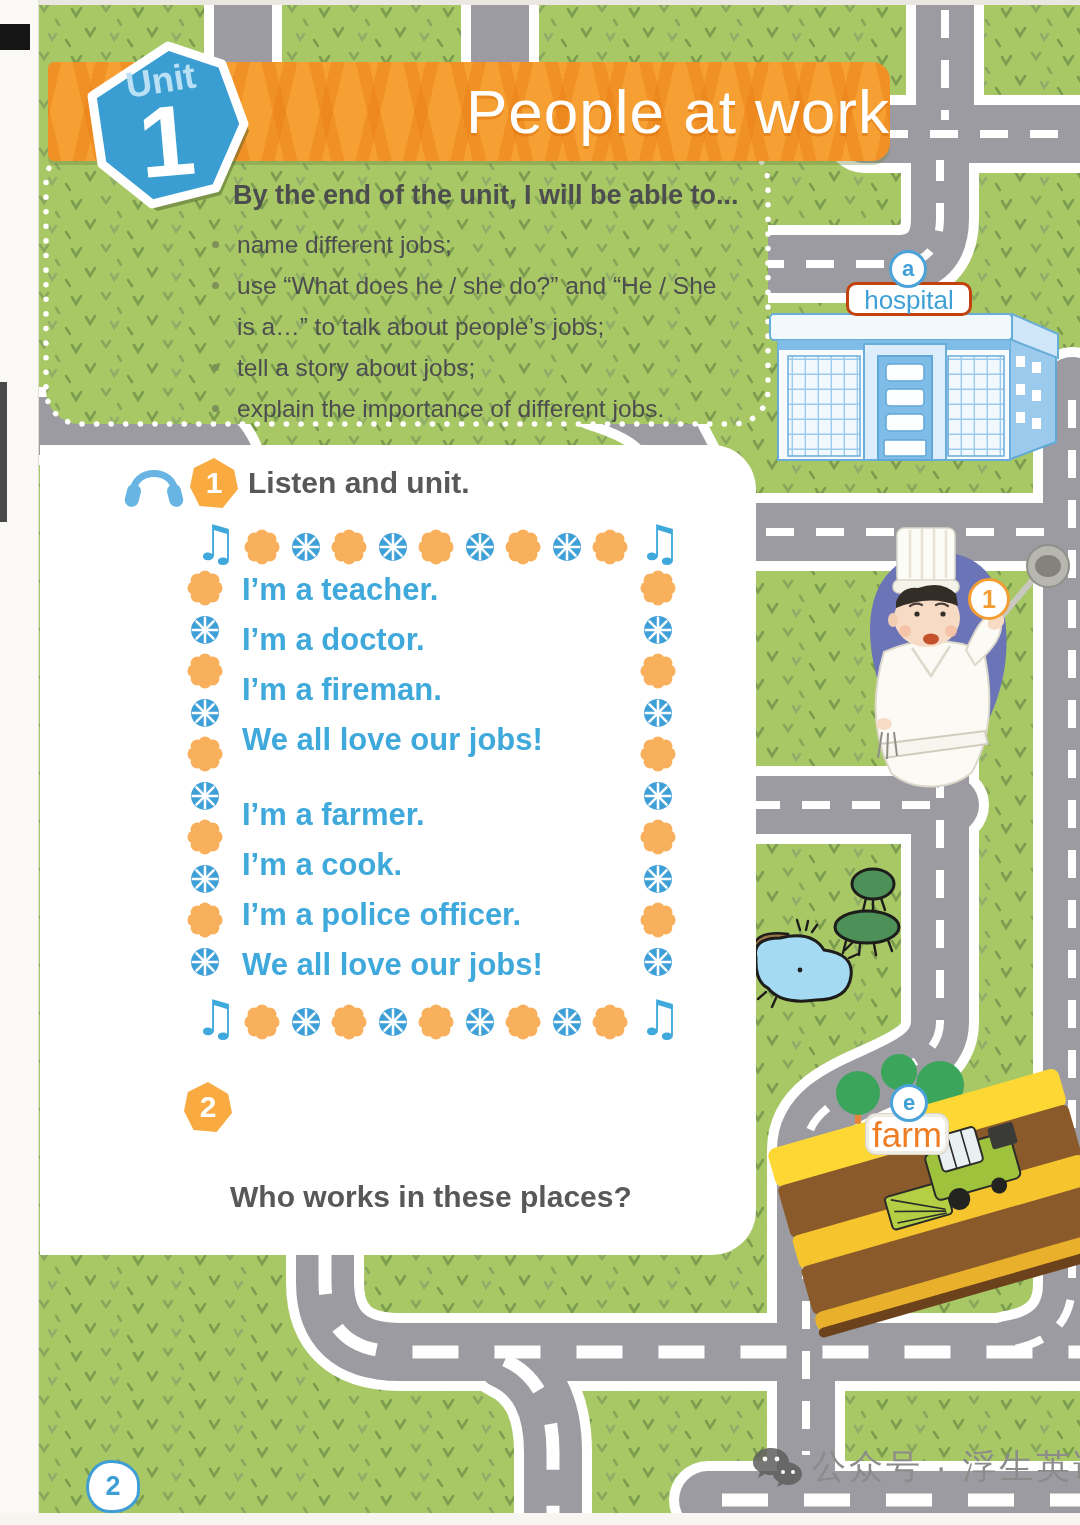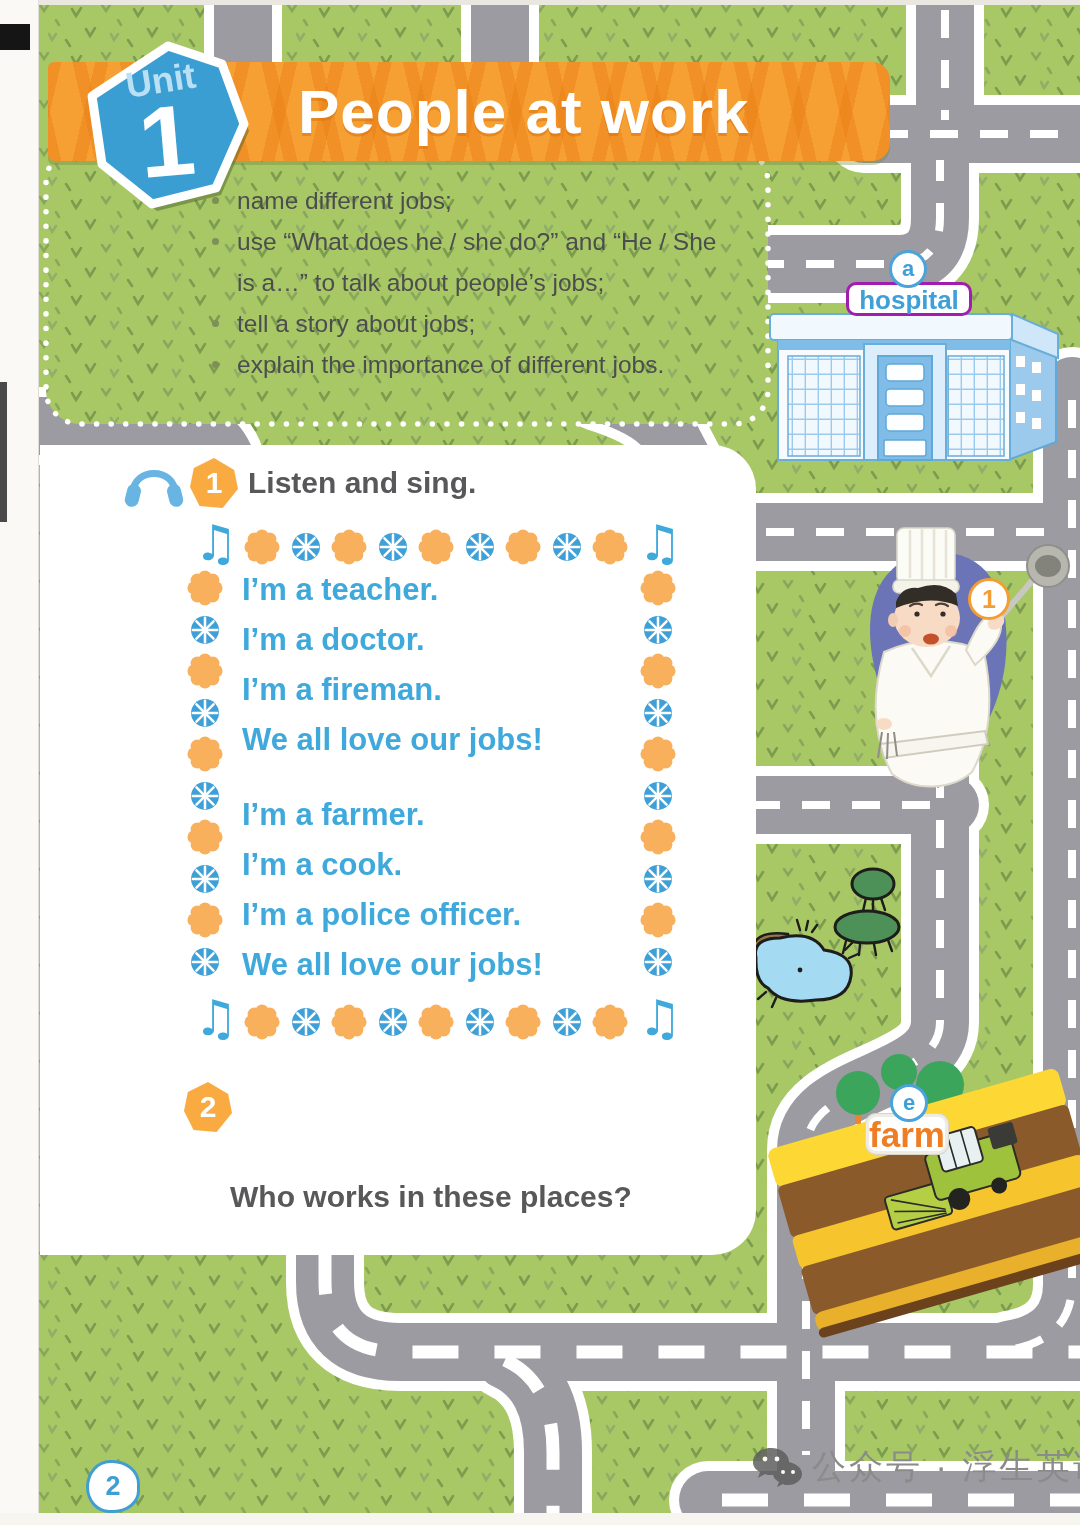--- a/index.html
+++ b/index.html
@@ -9,21 +9,21 @@
 
   
   .banner{position:absolute;left:48px;top:62px;width:842px;height:99px;z-index:2;
     background:
       repeating-linear-gradient(103deg, rgba(233,126,22,.45) 0 13px, rgba(233,126,22,0) 13px 46px),
       repeating-linear-gradient(77deg, rgba(233,126,22,.45) 0 13px, rgba(233,126,22,0) 13px 46px),
       #f6a033;
     border-radius:6px 18px 18px 6px;
     box-shadow:0 4px 0 rgba(110,130,60,.35);}
   .banner-title{position:absolute;left:250px;top:0;right:0;height:99px;line-height:99px;
-    text-align:left;color:#fff;font-weight:bold;font-size:62px;letter-spacing:1px;
+    text-align:right;color:#fff;font-weight:normal;font-size:62px;letter-spacing:1px;
     text-shadow:0 3px 0 rgba(216,115,15,.55);}
   .unit-badge{position:absolute;left:84px;top:36px;width:168px;height:178px;z-index:3;}
 
   
   .objectives{position:absolute;left:204px;top:180px;width:548px;z-index:2;color:#4c4d4f;}
   .obj-heading{font-weight:bold;font-size:27px;margin:0 0 13px 29px;}
   .obj-list{margin:0;padding:0;list-style:none;width:520px;}
   .obj-list li{position:relative;padding-left:33px;font-size:24.5px;line-height:41px;}
   .obj-list li::before{content:"";position:absolute;left:8px;top:17px;width:7px;height:7px;
     border-radius:50%;background:#7d9057;}
@@ -39,22 +39,22 @@
     filter:drop-shadow(2px 3px 0 rgba(150,150,140,.45));}
   .headphones{position:absolute;left:124px;top:453px;z-index:2;}
 
   .song-line{position:absolute;left:242px;z-index:2;color:#3fa9dc;font-weight:bold;
     font-size:31px;white-space:nowrap;}
   .decor{position:absolute;z-index:2;}
   .note-glyph{position:absolute;z-index:2;color:#3fa9dc;
     font-family:"DejaVu Sans",sans-serif;font-size:49px;font-weight:bold;}
 
   
-  .map-sign{position:absolute;z-index:4;background:#fff;border:3px solid #a21caf;
-    border-radius:10px;color:#3fa0d8;font-weight:bold;text-align:center;}
+  .map-sign{position:absolute;z-index:4;background:#fff;border:3px solid #c2410c;
+    border-radius:10px;color:#3fa0d8;font-weight:normal;text-align:center;}
   .letter-dot{position:absolute;z-index:5;width:32px;height:32px;border-radius:50%;
     background:#fff;border:3px solid #4aa3d9;color:#3fa0d8;font-weight:bold;font-size:22px;
     text-align:center;line-height:32px;}
   .sign-hospital{left:846px;top:282px;width:120px;height:28px;font-size:26px;line-height:30px;}
   .sign-farm{left:866px;top:1114px;width:76px;height:34px;font-size:35px;line-height:36px;
     color:#ef7d23;border-color:#efece4;box-shadow:0 0 0 1px #d9d5ca;}
   .chef-badge{position:absolute;left:968px;top:578px;z-index:5;width:36px;height:36px;
     border-radius:50%;background:#fff;border:3.5px solid #f49d33;color:#f49d33;
     font-weight:bold;font-size:25px;text-align:center;line-height:36px;}
 
@@ -256,37 +256,38 @@
     <div class="banner-title">People at work</div>
   </div>
   <svg class="unit-badge" viewBox="0 0 168 178">
     <path d="M84,10 L138,28 L160,88 L132,152 L68,168 L18,128 L8,60 Z" fill="rgba(70,92,40,.45)" transform="translate(5,7)"></path>
     <path d="M84,10 L138,28 L160,88 L132,152 L68,168 L18,128 L8,60 Z" fill="#3b9ed2" stroke="#ffffff" stroke-width="9" stroke-linejoin="round"></path>
     <text x="44" y="62" transform="rotate(-9 44 62)" fill="#b9e0f4" font-size="36" font-weight="bold">Unit</text>
     <text x="58" y="142" transform="rotate(-5 58 142)" fill="#ffffff" font-size="100" font-weight="bold">1</text>
   </svg>
 
   <div class="objectives">
+    <p class="obj-heading">By the end of the unit, I will be able to...</p>
     <ul class="obj-list" id="obj-list">
         <li>name different jobs;</li>
         <li>use “What does he / she do?” and “He / She is a…” to talk about people’s jobs;</li>
         <li>tell a story about jobs;</li>
         <li>explain the importance of different jobs.</li>
       </ul>
   </div>
 
   <div class="panel"></div>
 
   <svg class="headphones" width="60" height="58" viewBox="0 0 60 58">
     <path d="M9,40 C9,14 51,14 51,40" fill="none" stroke="#68b5e3" stroke-width="7" stroke-linecap="round"></path>
     <rect x="2" y="31" width="14" height="23" rx="7" fill="#68b5e3" transform="rotate(14 9 42)"></rect>
     <rect x="44" y="31" width="14" height="23" rx="7" fill="#68b5e3" transform="rotate(-14 51 42)"></rect>
   </svg>
   <div class="hexbadge" style="left:190px;top:458px;">1</div>
-  <div class="act-title" style="left:248px;top:466px;">Listen and sing.</div>
+  <div class="act-title" style="left:248px;top:466px;">Listen and unit.</div>
 
   <div class="hexbadge" style="left:184px;top:1082px;">2</div>
   <div class="act-title" style="left:230px;top:1180px;">Who works in these places?</div>
 
   <div class="letter-dot" style="left:889px;top:250px;">a</div>
   <div class="map-sign sign-hospital">hospital</div>
   <div class="letter-dot" style="left:890px;top:1084px;">e</div>
   <div class="map-sign sign-farm">farm</div>
   <div class="chef-badge">1</div>
 

